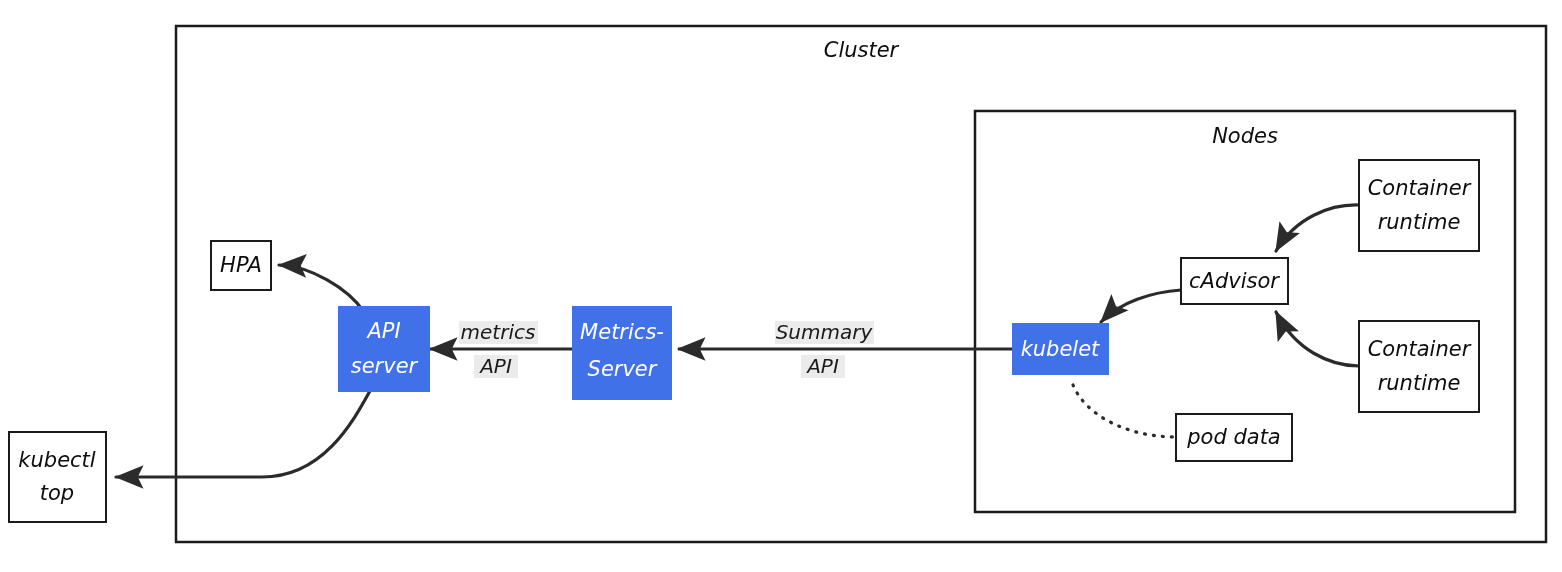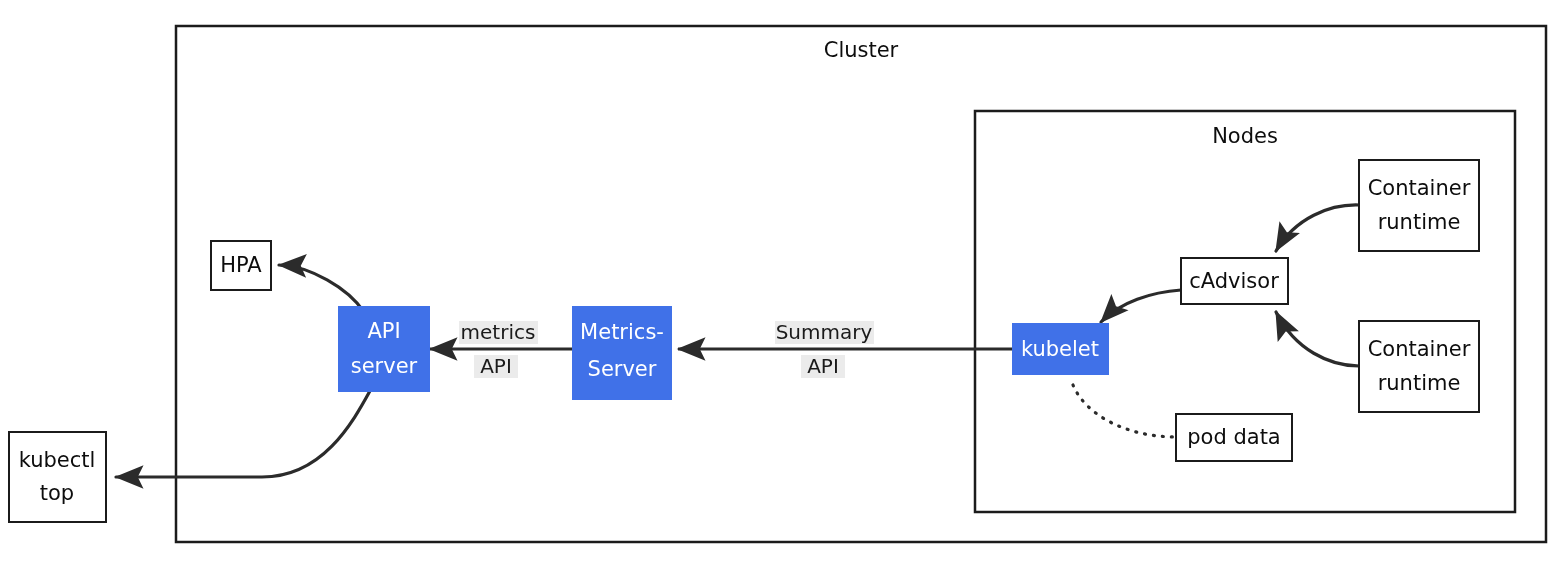--- a/index.html
+++ b/index.html
@@ -10,20 +10,21 @@
   body {
     width: 1562px;
     height: 572px;
     font-family: "DejaVu Sans", "Liberation Sans", sans-serif;
     overflow: hidden;
   }
   #diagram-root {
     position: relative;
     width: 1562px;
     height: 572px;
+    font-style: italic;
   }
   svg.diagram-canvas {
     position: absolute;
     top: 0;
     left: 0;
     width: 1562px;
     height: 572px;
   }
   .node-box {
     fill: #ffffff;

